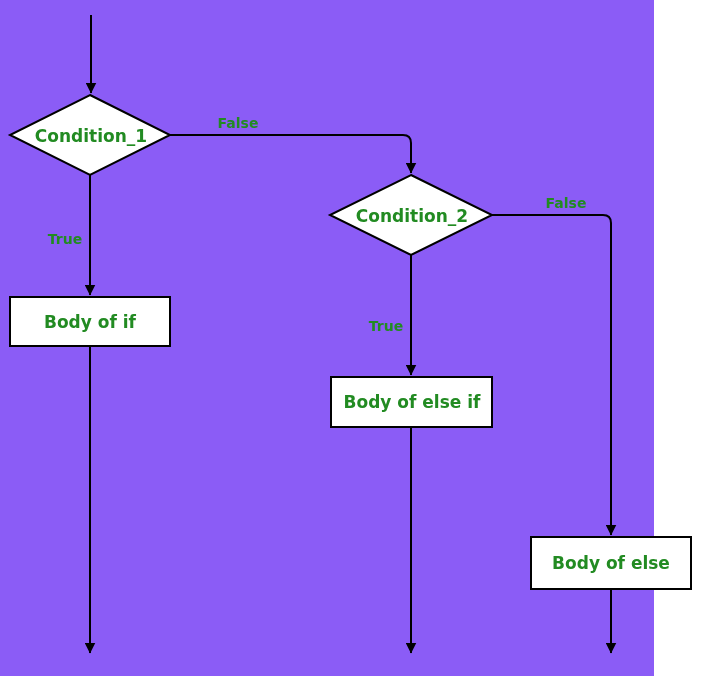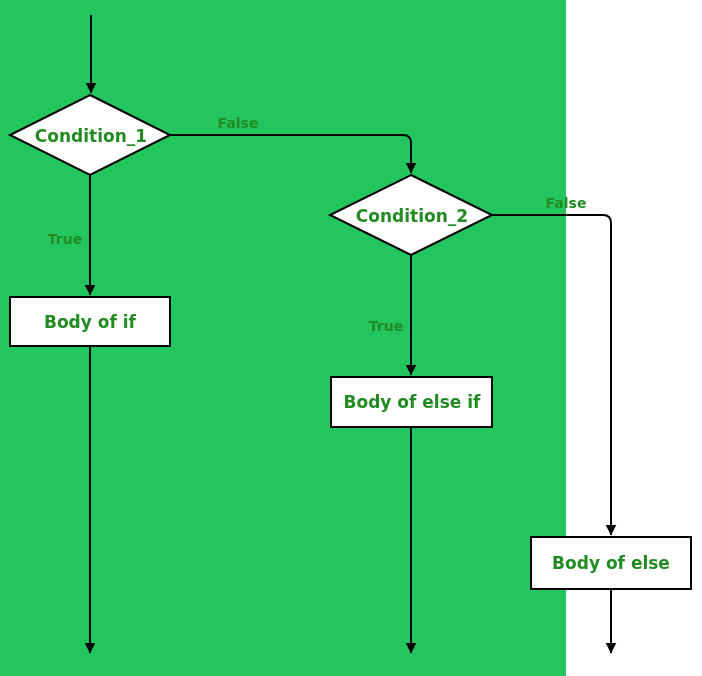--- a/index.html
+++ b/index.html
@@ -2,23 +2,23 @@
 <html><head>
 <meta charset="utf-8">
 <style>
   html, body {
     margin: 0;
     padding: 0;
     background: #ffffff;
   }
   .canvas {
     position: relative;
-    width: 566px;
+    width: 654px;
     height: 676px;
-    background: #22c55e;
+    background: #8b5cf6;
     font-family: "DejaVu Sans", "Liberation Sans", sans-serif;
   }
   svg { display: block; }
   .edge {
     fill: none;
     stroke: #000000;
     stroke-width: 2;
   }
   .shape {
     fill: #ffffff;

